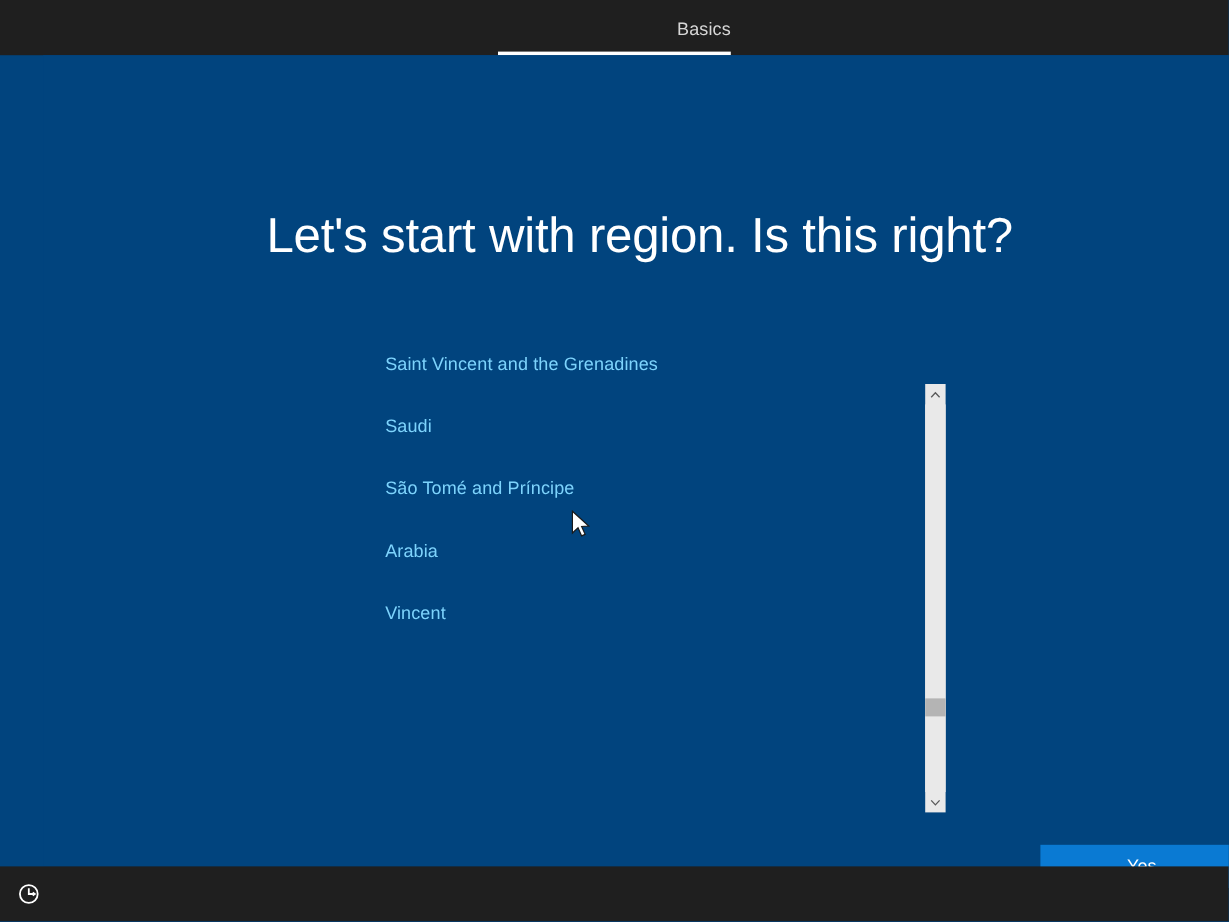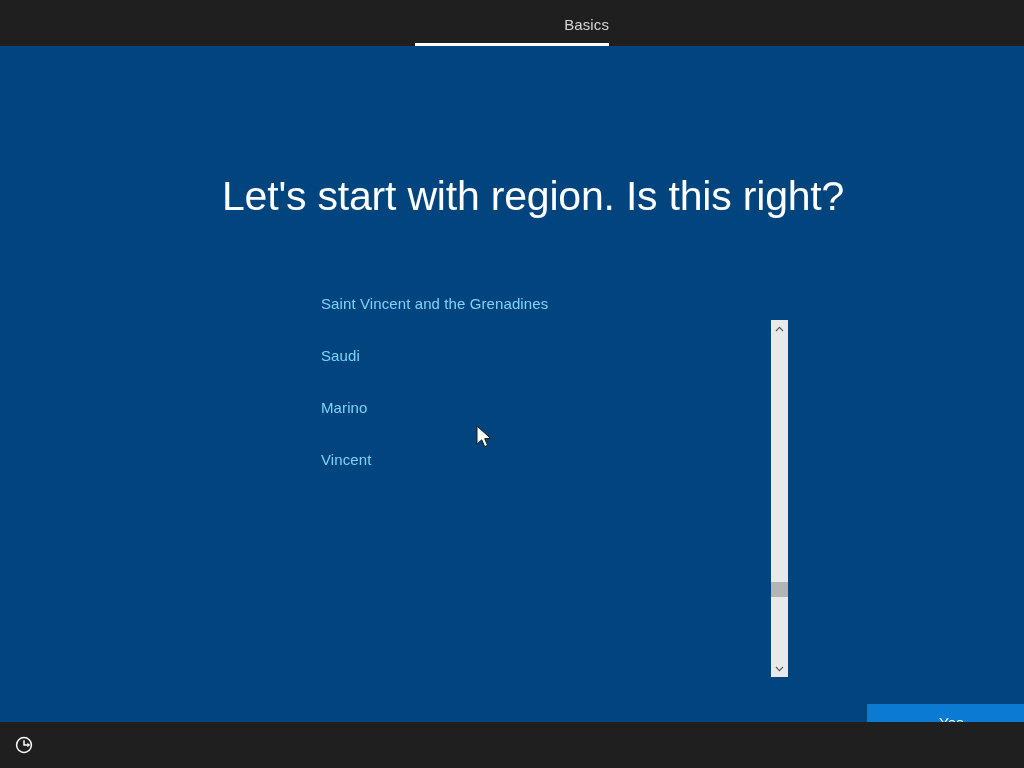--- a/index.html
+++ b/index.html
@@ -183,21 +183,22 @@
     </div>
   </div>
 
   <div class="stage">
 
     <div class="page-title">Let's start with region. Is this right?</div>
 
     <div class="region-list">
       <div class="region-item">Saint Vincent and the Grenadines</div>
       <div class="region-item">Saudi</div>
-      <div class="region-item">Marino</div>
+      <div class="region-item">São Tomé and Príncipe</div>
+      <div class="region-item">Arabia</div>
       <div class="region-item">Vincent</div>
     </div>
 
     <div class="scrollbar">
       <div class="sb-arrow sb-arrow-up">
         <svg width="9" height="6" viewBox="0 0 9 6" aria-hidden="true">
           <path d="M1 5 L4.5 1.3 L8 5" fill="none" stroke="#5a5a5a" stroke-width="1.1"></path>
         </svg>
       </div>
       <div class="sb-track">

